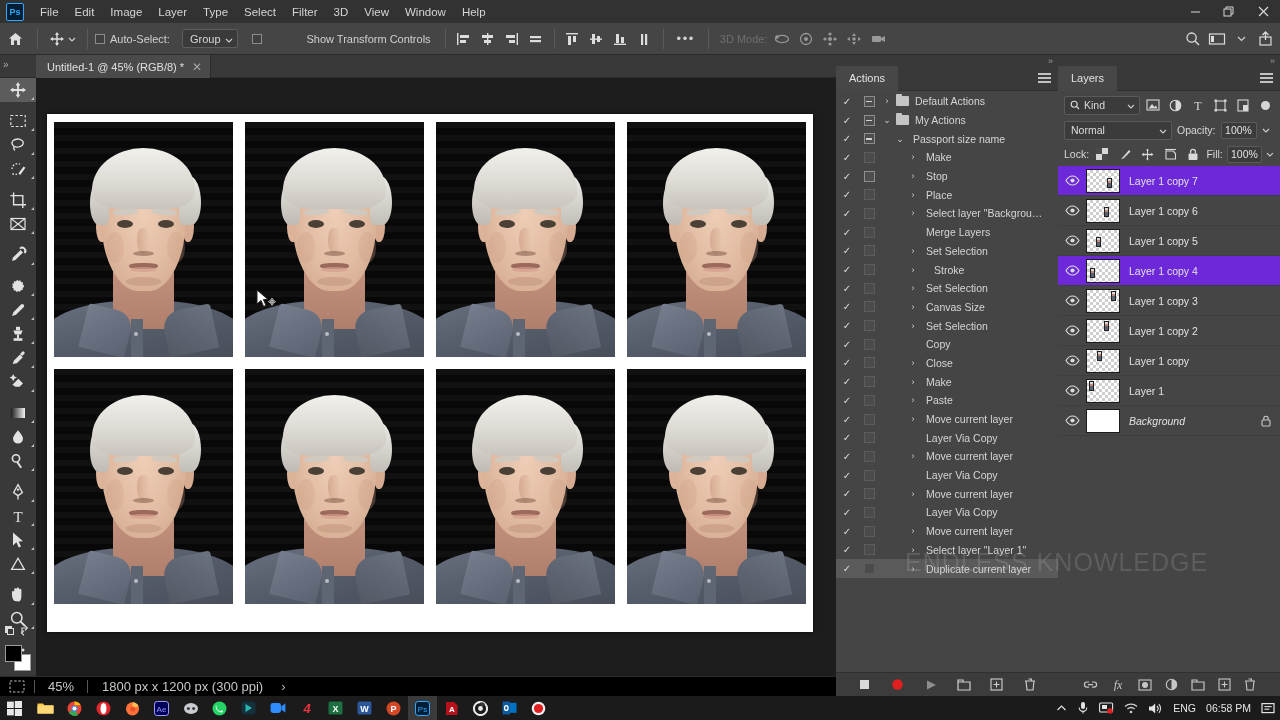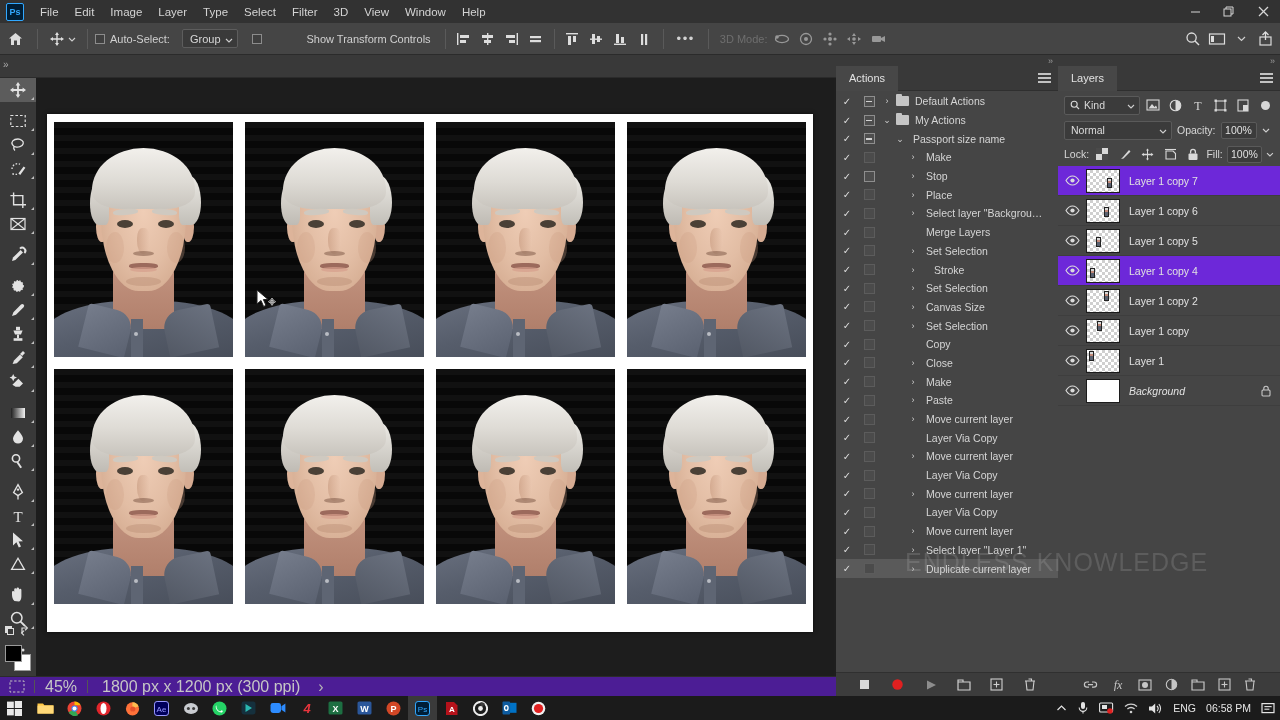--- a/index.html
+++ b/index.html
@@ -165,21 +165,21 @@
     background:rgba(205,158,131,.30); border-radius:50%; }
   .cheekR{ position:absolute; right:27%; top:47%; width:10%; height:13%;
     background:rgba(205,158,131,.30); border-radius:50%; }
 
   
   .ps-cursor{ position:absolute; left:220px; top:211px; width:22px; height:24px; pointer-events:none; }
 
   
   .statusbar{
     position:absolute; left:0; top:676px; width:836px; height:20px;
-    background:#4c1d95; display:flex; align-items:center; font-size:16px; color:#c6c6c6;
+    background:#000000; display:flex; align-items:center; font-size:13px; color:#c6c6c6;
     border-top:1px solid #2b2b2b;
   }
   .sb-ico{ width:34px; display:flex; align-items:center; justify-content:center; }
   .sb-zoom{ width:52px; text-align:center; }
   .sb-sep{ width:1px; height:13px; background:#555; }
   .sb-dims{ padding-left:14px; }
   .sb-arrow{ padding-left:18px; color:#b5b5b5; }
 
   
   .panel{ position:absolute; background:#474747; }
@@ -485,20 +485,24 @@
             <rect x="2" y="6" width="11" height="8" fill="none" stroke="#ddd" stroke-width="1.2"></rect>
             <line x1="7.5" y1="1" x2="7.5" y2="9" stroke="#ddd" stroke-width="1.3"></line>
             <polyline points="4.5,4 7.5,1 10.5,4" fill="none" stroke="#ddd" stroke-width="1.3"></polyline>
           </svg>
         </div>
     </div>
   </div>
 
   <div class="tabbar">
     <div class="collapse-arrows">»</div>
+    <div class="doctab">
+      <span class="tt">Untitled-1 @ 45% (RGB/8) *</span>
+      <span class="xc">✕</span>
+    </div>
   </div>
 
   <div class="toolbar" id="toolbar">
       <div class="tool sel">
         <svg width="18" height="18" viewBox="0 0 18 18">
           <defs>
             <linearGradient id="gradfill" x1="0" y1="0" x2="1" y2="0">
               <stop offset="0" stop-color="#202020"></stop>
               <stop offset="1" stop-color="#f2f2f2"></stop>
             </linearGradient>
@@ -1503,20 +1507,33 @@
         </div>
         <div class="lay-row">
           <span class="eye">
             <svg width="15" height="11" viewBox="0 0 15 11">
               <path d="M7.5 1 C3.6 1 1 5.5 1 5.5 S3.6 10 7.5 10 S14 5.5 14 5.5 S11.4 1 7.5 1Z" fill="none" stroke="#dcdcdc" stroke-width="1.1"></path>
               <circle cx="7.5" cy="5.5" r="2.1" fill="#dcdcdc"></circle>
             </svg>
           </span>
           <span class="thumb">
             <span class="checkers"></span>
+            <span class="mini-photo" style="left:24.32px;top:1.76px"></span>
+          </span>
+          <span class="lay-name">Layer 1 copy 3</span>
+        </div>
+        <div class="lay-row">
+          <span class="eye">
+            <svg width="15" height="11" viewBox="0 0 15 11">
+              <path d="M7.5 1 C3.6 1 1 5.5 1 5.5 S3.6 10 7.5 10 S14 5.5 14 5.5 S11.4 1 7.5 1Z" fill="none" stroke="#dcdcdc" stroke-width="1.1"></path>
+              <circle cx="7.5" cy="5.5" r="2.1" fill="#dcdcdc"></circle>
+            </svg>
+          </span>
+          <span class="thumb">
+            <span class="checkers"></span>
             <span class="mini-photo" style="left:16.64px;top:1.76px"></span>
           </span>
           <span class="lay-name">Layer 1 copy 2</span>
         </div>
         <div class="lay-row">
           <span class="eye">
             <svg width="15" height="11" viewBox="0 0 15 11">
               <path d="M7.5 1 C3.6 1 1 5.5 1 5.5 S3.6 10 7.5 10 S14 5.5 14 5.5 S11.4 1 7.5 1Z" fill="none" stroke="#dcdcdc" stroke-width="1.1"></path>
               <circle cx="7.5" cy="5.5" r="2.1" fill="#dcdcdc"></circle>
             </svg>

